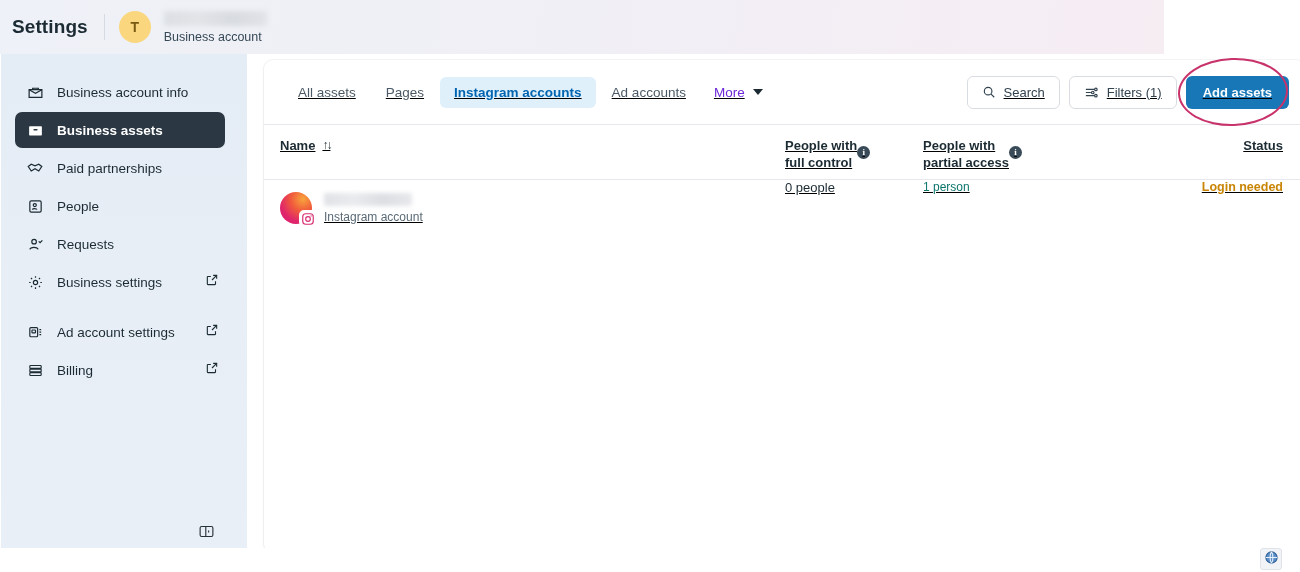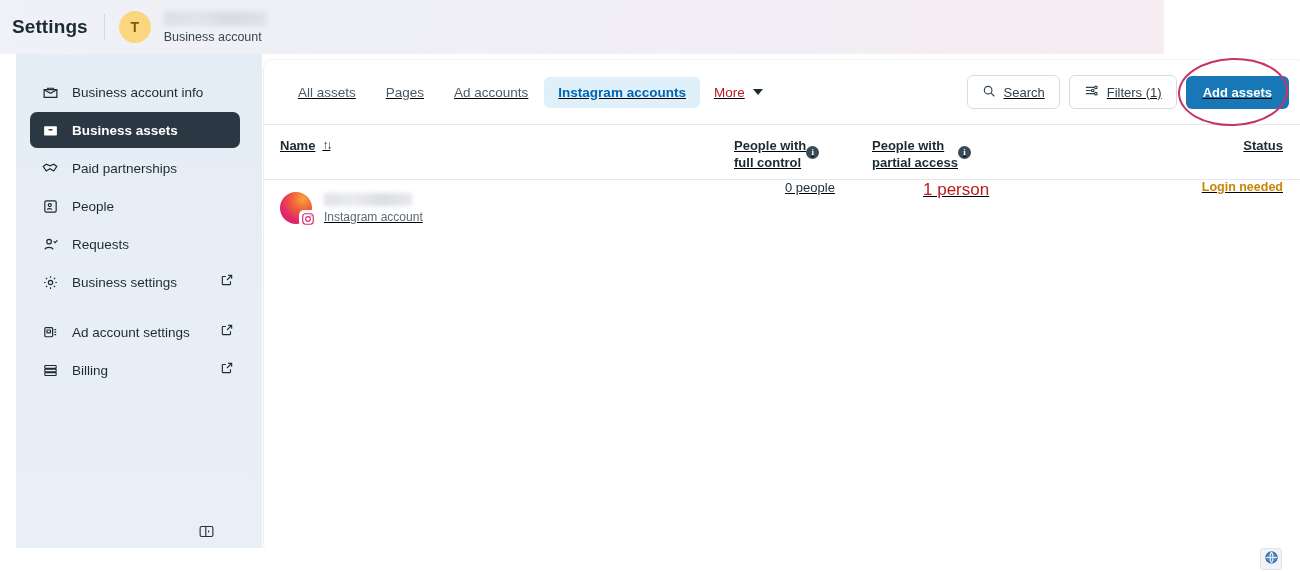--- a/index.html
+++ b/index.html
@@ -32,21 +32,21 @@
   .acct-text { margin-left: 13px; position: relative; }
   .acct-name-blur {
     width: 103px; height: 15px; border-radius: 2px;
     background: linear-gradient(90deg,#dcdfe4,#e3e4e8,#d8dbe1,#e1e3e7);
     filter: blur(2.6px); margin-bottom: 4px;
   }
   .acct-sub { font-size: 12.5px; color: #364855; line-height: 14px; }
 
   
   .sidebar {
-    position: absolute; left: 16px; top: 54px; width: 246px; height: 518px;
+    position: absolute; left: 1px; top: 54px; width: 246px; height: 518px;
     background: linear-gradient(180deg,#e4ecf5 0%,#e7eef6 40%,#e9eff7 100%);
     padding-top: 20px;
   }
   .nav-item {
     display: flex; align-items: center; height: 36px;
     margin: 0 22px 0 14px; padding: 0 10px 0 9px;
     border-radius: 7px; cursor: pointer; position: relative;
   }
   .nav-item + .nav-item { margin-top: 2px; }
   .nav-gap { height: 14px; }
@@ -81,61 +81,61 @@
     height: 65px; display: flex; align-items: center;
     padding: 0 16px 0 20px; border-bottom: 1px solid #e6e8ec;
   }
   .tabs { display: flex; align-items: center; gap: 2px; }
   .tab {
     font-size: 13.5px; color: #4b5a66; padding: 8px 14px;
     border-radius: 6px; cursor: pointer; white-space: nowrap;
   }
   .tab.selected { background: #dff0fb; color: #0064b1; font-weight: 700; }
   .tab-more { display: flex; align-items: center; gap: 8px; padding: 8px 12px;
-    font-size: 13.5px; color: #b91c1c; cursor: pointer; }
+    font-size: 13.5px; color: #6d28d9; cursor: pointer; }
   .caret { width: 0; height: 0; border-left: 5px solid transparent;
     border-right: 5px solid transparent; border-top: 6px solid #1c2b33; }
 
   .toolbar-right { margin-left: auto; display: flex; align-items: center; gap: 9px; }
   .ghost-btn {
-    display: flex; align-items: center; gap: 8px; height: 33px;
-    padding: 16px 14px; border: 1px solid #d9dde3; border-radius: 6px;
+    display: flex; align-items: flex-start; gap: 8px; height: 33px;
+    padding: 8px 14px; border: 1px solid #d9dde3; border-radius: 6px;
     background: #fff; font-size: 13px; color: #33434f; cursor: pointer;
   }
   .primary-btn {
     height: 33px; padding: 0 17px; border-radius: 6px; border: none;
     background: #1877b6; color: #fff; font-size: 13px; font-weight: 700;
     cursor: pointer; display: flex; align-items: center;
   }
 
   
   .thead {
     display: flex; align-items: flex-start; height: 55px;
     padding: 12px 22px 0 16px; border-bottom: 1px solid #e6e8ec;
   }
   .th {
     font-size: 13px; font-weight: 700; color: #1c2b33; line-height: 17px;
     display: flex; align-items: flex-start; gap: 0;
   }
-  .th-name { width: 454px; display: flex; align-items: center; gap: 7px; }
+  .th-name { width: 505px; display: flex; align-items: center; gap: 7px; }
   .th-full { width: 138px; }
   .th-partial { width: 250px; }
   .th-status { margin-left: auto; text-align: right; }
   .info-dot {
     width: 13px; height: 13px; border-radius: 50%; background: #394b58;
     color: #fff; font-size: 9px; font-weight: 700; flex: 0 0 13px;
     display: flex; align-items: center; justify-content: center;
     margin-top: 9px; font-family: "Liberation Serif", serif;
   }
   .sort-ico { font-size: 12px; color: #1c2b33; letter-spacing: -2px; }
 
   .trow { display: flex; height: 56px; padding: 0 22px 0 16px; }
   .cell-name { width: 505px; display: flex; align-items: center; }
   .cell-full { width: 138px; font-size: 13px; color: #1c2b33; }
-  .cell-partial { width: 250px; font-size: 17px; color: #b91c1c; }
+  .cell-partial { width: 250px; font-size: 12px; color: #0f766e; }
   .cell-status { margin-left: auto; font-size: 12.5px; font-weight: 700; color: #c98505; }
 
   .ig-avatar { position: relative; width: 32px; height: 32px; flex: 0 0 32px; }
   .ig-avatar .disc {
     width: 32px; height: 32px; border-radius: 50%;
     background: radial-gradient(circle at 72% 22%, #f8a43c 0%, #f05a3c 36%, #e0266b 68%, #d81f72 100%);
   }
   .ig-avatar .badge {
     position: absolute; right: -4px; bottom: -3px;
     width: 17px; height: 17px; border-radius: 5px; background: #fff;
@@ -302,22 +302,22 @@
         <path d="M15 10.5v3"></path>
     </svg>
   </div>
 
   <div class="content-card">
 
     <div class="toolbar">
       <div class="tabs">
         <div class="tab">All assets</div>
         <div class="tab">Pages</div>
+        <div class="tab selected">Instagram accounts</div>
         <div class="tab">Ad accounts</div>
-        <div class="tab selected">Instagram accounts</div>
         <div class="tab-more">
           <span>More</span>
           <span class="caret"></span>
         </div>
       </div>
 
       <div class="toolbar-right">
         <div class="ghost-btn">
           <span>
             <svg width="14" height="14" viewBox="0 0 24 24" fill="none" stroke="currentColor" stroke-width="2">

